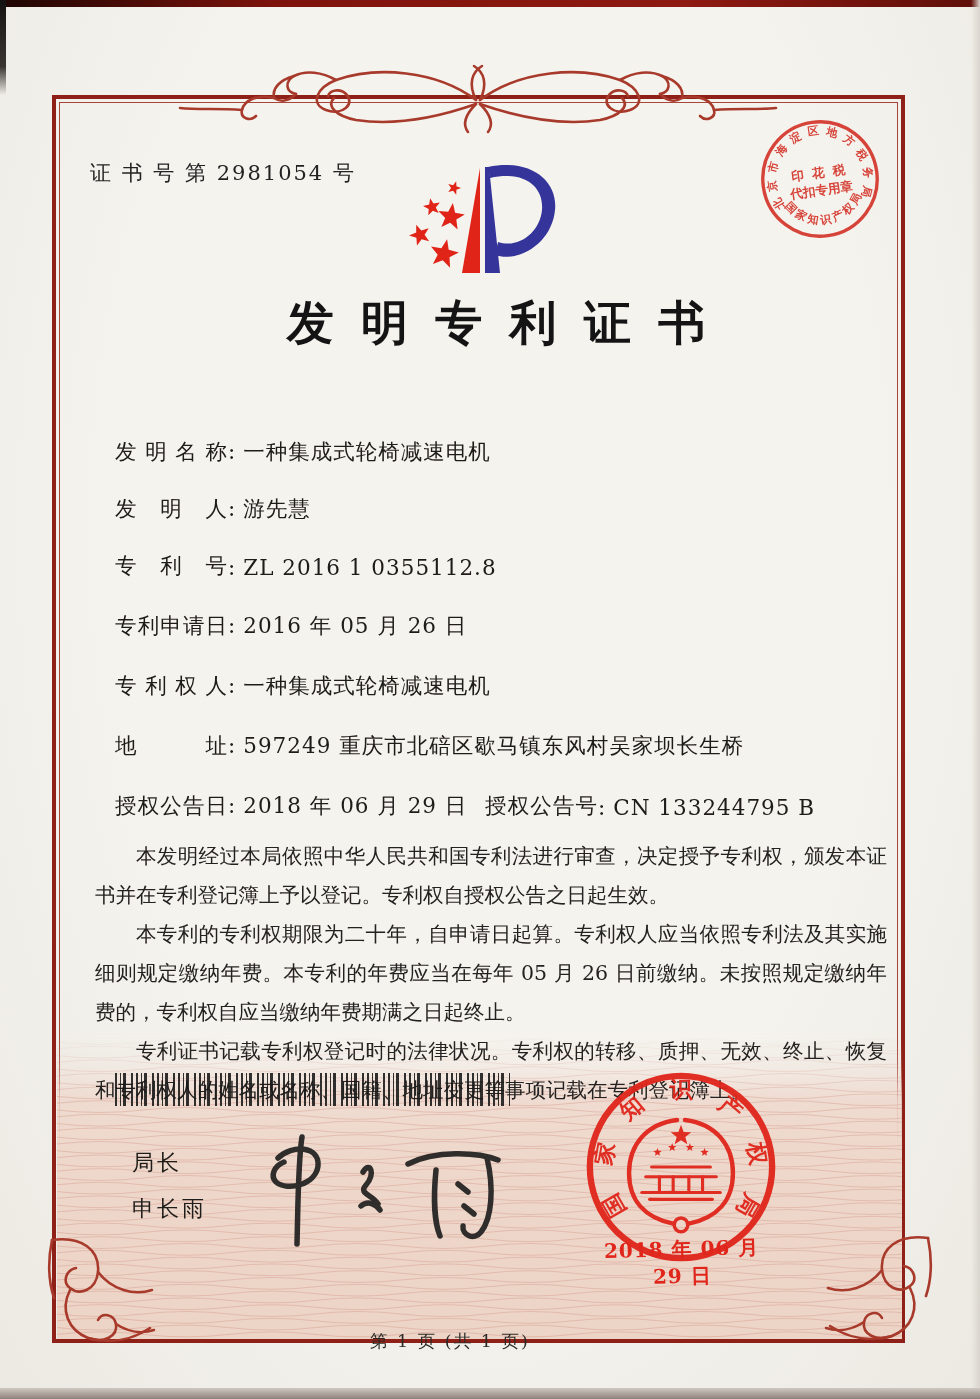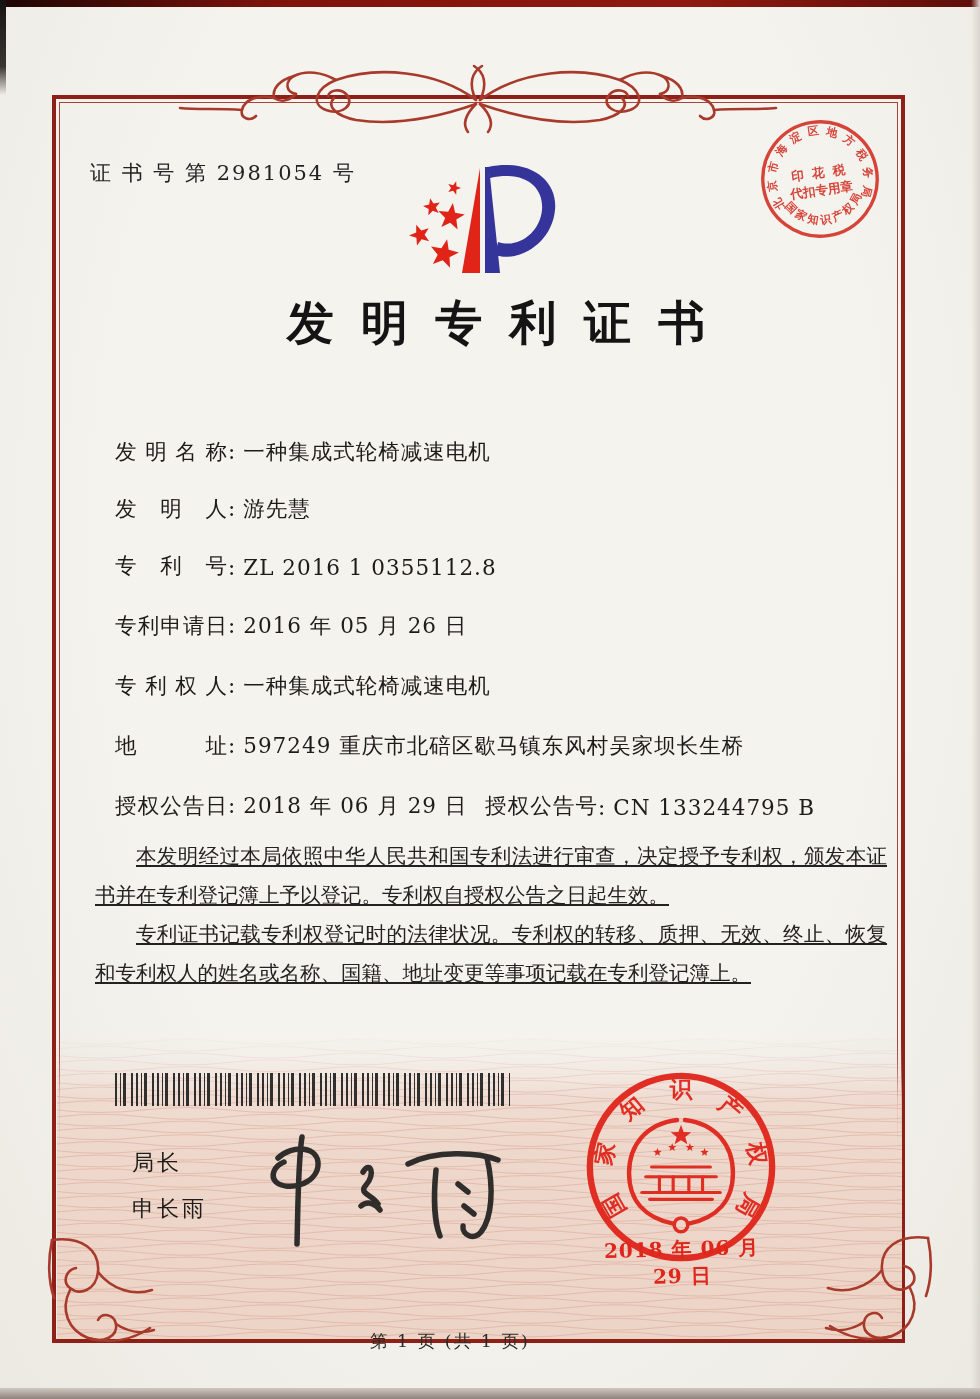--- a/index.html
+++ b/index.html
@@ -45,21 +45,21 @@
   
   .field-row{left:115px;font-size:21.5px;white-space:nowrap;color:#1e1c19;}
   .flabel{display:inline-flex;justify-content:space-between;width:112px;vertical-align:bottom;}
   .flabel i{font-style:normal;}
   .colon{display:inline-block;margin:0 8px 0 1px;}
   .fvalue{letter-spacing:1px;}
   .grant2{position:absolute;left:370px;top:0;white-space:nowrap;}
   
   .body-text{left:95px;top:837px;width:792px;font-size:20.5px;line-height:39px;
     text-align:justify;color:#242220;}
-  .body-text p{margin:0;text-indent:2em;text-decoration:underline;}
+  .body-text p{margin:0;text-indent:2em;}
   
   .barcode{left:115px;top:1073px;width:395px;height:33px;opacity:.88;
     background:repeating-linear-gradient(90deg,
       #171717 0 2px, transparent 2px 5px,
       #171717 5px 6px, transparent 6px 8px,
       #171717 8px 11px, transparent 11px 16px,
       #171717 16px 18px, transparent 18px 21px);}
   
   .officer{left:132px;font-family:"Liberation Sans","DejaVu Sans",sans-serif;
     font-size:22px;color:#1f1d1a;letter-spacing:3px;}
@@ -263,20 +263,21 @@
         <i>权</i>
         <i>公</i>
         <i>告</i>
         <i>号</i>
       </span><span class="colon">:</span><span class="fvalue">CN 133244795 B</span>
   </span>
 </div>
 
 <div class="abs body-text">
   <p>本发明经过本局依照中华人民共和国专利法进行审查，决定授予专利权，颁发本证书并在专利登记簿上予以登记。专利权自授权公告之日起生效。</p>
+  <p>本专利的专利权期限为二十年，自申请日起算。专利权人应当依照专利法及其实施细则规定缴纳年费。本专利的年费应当在每年 05 月 26 日前缴纳。未按照规定缴纳年费的，专利权自应当缴纳年费期满之日起终止。</p>
   <p>专利证书记载专利权登记时的法律状况。专利权的转移、质押、无效、终止、恢复和专利权人的姓名或名称、国籍、地址变更等事项记载在专利登记簿上。</p>
 </div>
 
 <div class="abs barcode"></div>
 
 <div class="abs officer" style="top:1148px">局长</div>
 <div class="abs officer" style="top:1194px">申长雨</div>
 
 <svg class="abs" style="left:240px;top:1122px;" width="270" height="132" viewBox="0 0 270 132">
   <g fill="none" stroke="#1c1c1c" stroke-width="5.5" stroke-linecap="round" opacity=".9">

